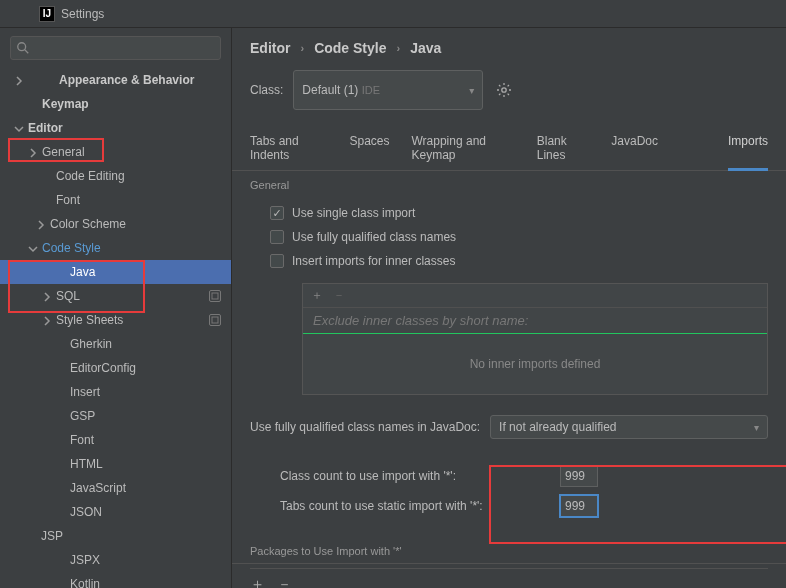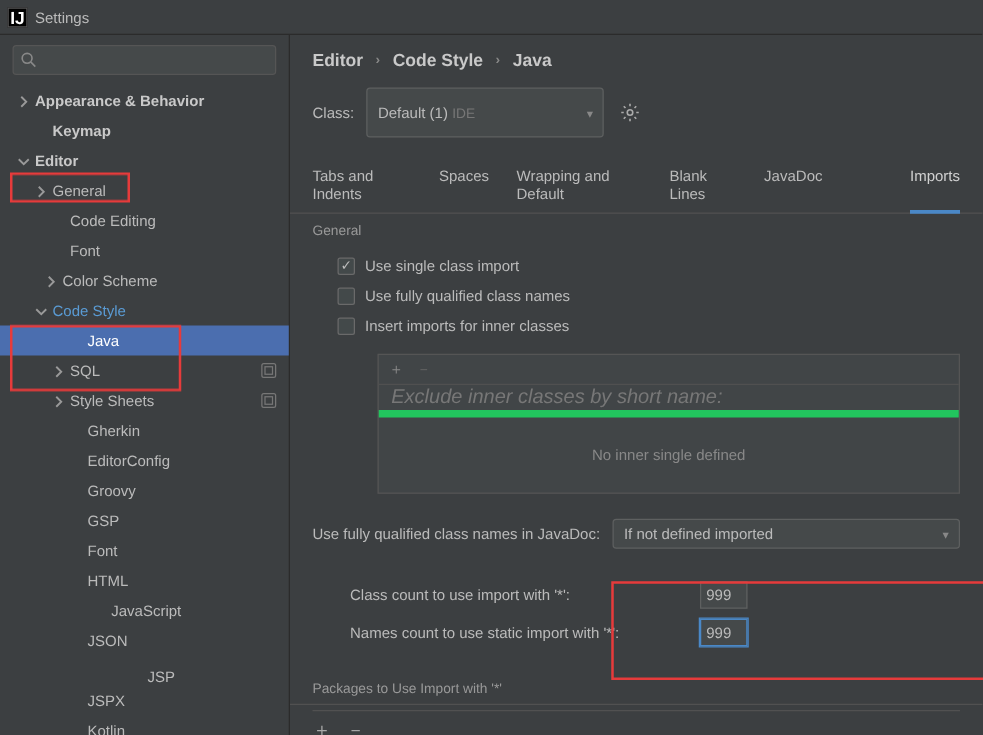--- a/index.html
+++ b/index.html
@@ -22,22 +22,23 @@
   gap: 6px;
 }
 .titlebar .logo {
   width: 16px; height: 16px;
   background: #000000;
   color: #fff;
   display: flex;
   align-items: center;
   justify-content: center;
   font-weight: bold;
-  font-size: 14px;
+  font-size: 10px;
   border: 1px solid #555;
+  margin-left: 33px;
 }
 .main { display: flex; height: calc(100% - 28px); }
 .sidebar {
   width: 232px;
   background: #3c3f41;
   border-right: 1px solid #2b2b2b;
   display: flex;
   flex-direction: column;
   position: relative;
 }
@@ -195,22 +196,22 @@
   gap: 10px;
   border-bottom: 1px solid #505050;
 }
 .inner-panel .ph {
   height: 26px;
   padding: 0 10px;
   display: flex;
   align-items: center;
   color: #777;
   font-style: italic;
-  border-bottom: 6px solid #22c55e;
-  font-size: 16px;
+  border-bottom: 1px solid #22c55e;
+  font-size: 13px;
 }
 .inner-panel .empty {
   height: 60px;
   display: flex;
   align-items: center;
   justify-content: center;
   color: #888;
 }
 .row-sel {
   display: flex;
@@ -278,21 +279,21 @@
         <span class="search-icon">
           <svg viewBox="0 0 16 16">
               <circle cx="6.5" cy="6.5" r="4.5" fill="none" stroke="#888" stroke-width="1.5"></circle>
               <line x1="10" y1="10" x2="14" y2="14" stroke="#888" stroke-width="1.5"></line>
             </svg>
         </span>
         <input class="search-input" placeholder="" style="">
       </div>
     </div>
     <div class="tree" id="tree">
-        <div class="tree-item" style="padding-left: 14px;">
+        <div class="tree-item" style="padding-left: 14px; gap: 31px;">
           <span class="chev"><svg viewBox="0 0 10 10">
               <path d="M3 1 L7 5 L3 9" fill="none" stroke="#999" stroke-width="1.5" transform=""></path>
             </svg></span>
           <span class="label bold">Appearance &amp; Behavior</span>
         </div>
         <div class="tree-item" style="padding-left: 28px;">
           <span class="chev"></span>
           <span class="label bold">Keymap</span>
         </div>
         <div class="tree-item" style="padding-left: 14px;">
@@ -356,43 +357,43 @@
         <div class="tree-item" style="padding-left: 56px;">
           <span class="chev"></span>
           <span class="label ">Gherkin</span>
         </div>
         <div class="tree-item" style="padding-left: 56px;">
           <span class="chev"></span>
           <span class="label ">EditorConfig</span>
         </div>
         <div class="tree-item" style="padding-left: 56px;">
           <span class="chev"></span>
-          <span class="label ">Groovy</span>
+          <span class="label ">Insert</span>
         </div>
         <div class="tree-item" style="padding-left: 56px;">
           <span class="chev"></span>
           <span class="label ">GSP</span>
         </div>
         <div class="tree-item" style="padding-left: 56px;">
           <span class="chev"></span>
           <span class="label ">Font</span>
         </div>
         <div class="tree-item" style="padding-left: 56px;">
           <span class="chev"></span>
           <span class="label ">HTML</span>
         </div>
-        <div class="tree-item" style="padding-left: 75px; justify-content: flex-end;">
+        <div class="tree-item" style="padding-left: 56px; justify-content: flex-end;">
           <span class="chev"></span>
           <span class="label ">JavaScript</span>
         </div>
         <div class="tree-item" style="padding-left: 56px;">
           <span class="chev"></span>
           <span class="label ">JSON</span>
         </div>
-        <div class="tree-item" style="padding-left: 27px; flex-direction: column;">
+        <div class="tree-item" style="padding-left: 27px;">
           <span class="chev"></span>
           <span class="label ">JSP</span>
         </div>
         <div class="tree-item" style="padding-left: 56px;">
           <span class="chev"></span>
           <span class="label ">JSPX</span>
         </div>
         <div class="tree-item" style="padding-left: 56px;">
           <span class="chev"></span>
           <span class="label ">Kotlin</span>
@@ -421,21 +422,21 @@
         <svg width="16" height="16" viewBox="0 0 16 16">
             <circle cx="8" cy="8" r="2.2" fill="none" stroke="#aaa" stroke-width="1.3"></circle>
             <path d="M8 1v2M8 13v2M1 8h2M13 8h2M3 3l1.4 1.4M11.6 11.6L13 13M13 3l-1.4 1.4M4.4 11.6L3 13" stroke="#aaa" stroke-width="1.3"></path>
           </svg>
       </div>
     </div>
 
     <div class="tabs" id="tabs">
         <div class="tab">Tabs and Indents</div>
         <div class="tab">Spaces</div>
-        <div class="tab">Wrapping and Default</div>
+        <div class="tab">Wrapping and Keymap</div>
         <div class="tab">Blank Lines</div>
         <div class="tab">JavaDoc</div>
         <div class="tab active">Imports</div>
       </div>
 
     <div class="section-title">General</div>
     <div class="checks" id="checks">
         <div class="check-row">
           <span class="checkbox checked"></span>
           <span>Use single class import</span>
@@ -449,38 +450,38 @@
           <span>Insert imports for inner classes</span>
         </div>
       </div>
 
     <div class="inner-panel">
       <div class="toolbar">
         <span style="color:#888">＋</span>
         <span style="color:#666">－</span>
       </div>
       <div class="ph">Exclude inner classes by short name:</div>
-      <div class="empty">No inner single defined</div>
+      <div class="empty">No inner imports defined</div>
     </div>
 
     <div class="row-sel">
       <span>Use fully qualified class names in JavaDoc:</span>
       <div class="big-select">
-        <span>If not defined imported</span>
+        <span>If not already qualified</span>
         <span class="chev-down"></span>
       </div>
     </div>
 
     <div class="count-block">
       <div class="count-row">
         <span class="lbl">Class count to use import with '*':</span>
         <input class="count-input" value="999" style="">
       </div>
       <div class="count-row">
-        <span class="lbl">Names count to use static import with '*':</span>
+        <span class="lbl">Tabs count to use static import with '*':</span>
         <input class="count-input focused" value="999" style="">
       </div>
     </div>
     <div class="red-box" style="left:257px; top:437px; width:323px; height:79px;"></div>
 
     <div class="section-title line">Packages to Use Import with '*'</div>
     <div class="tool-row">
       <span style="color:#aaa;font-size:15px;">＋</span>
       <span style="color:#aaa;font-size:15px;">－</span>
     </div>

